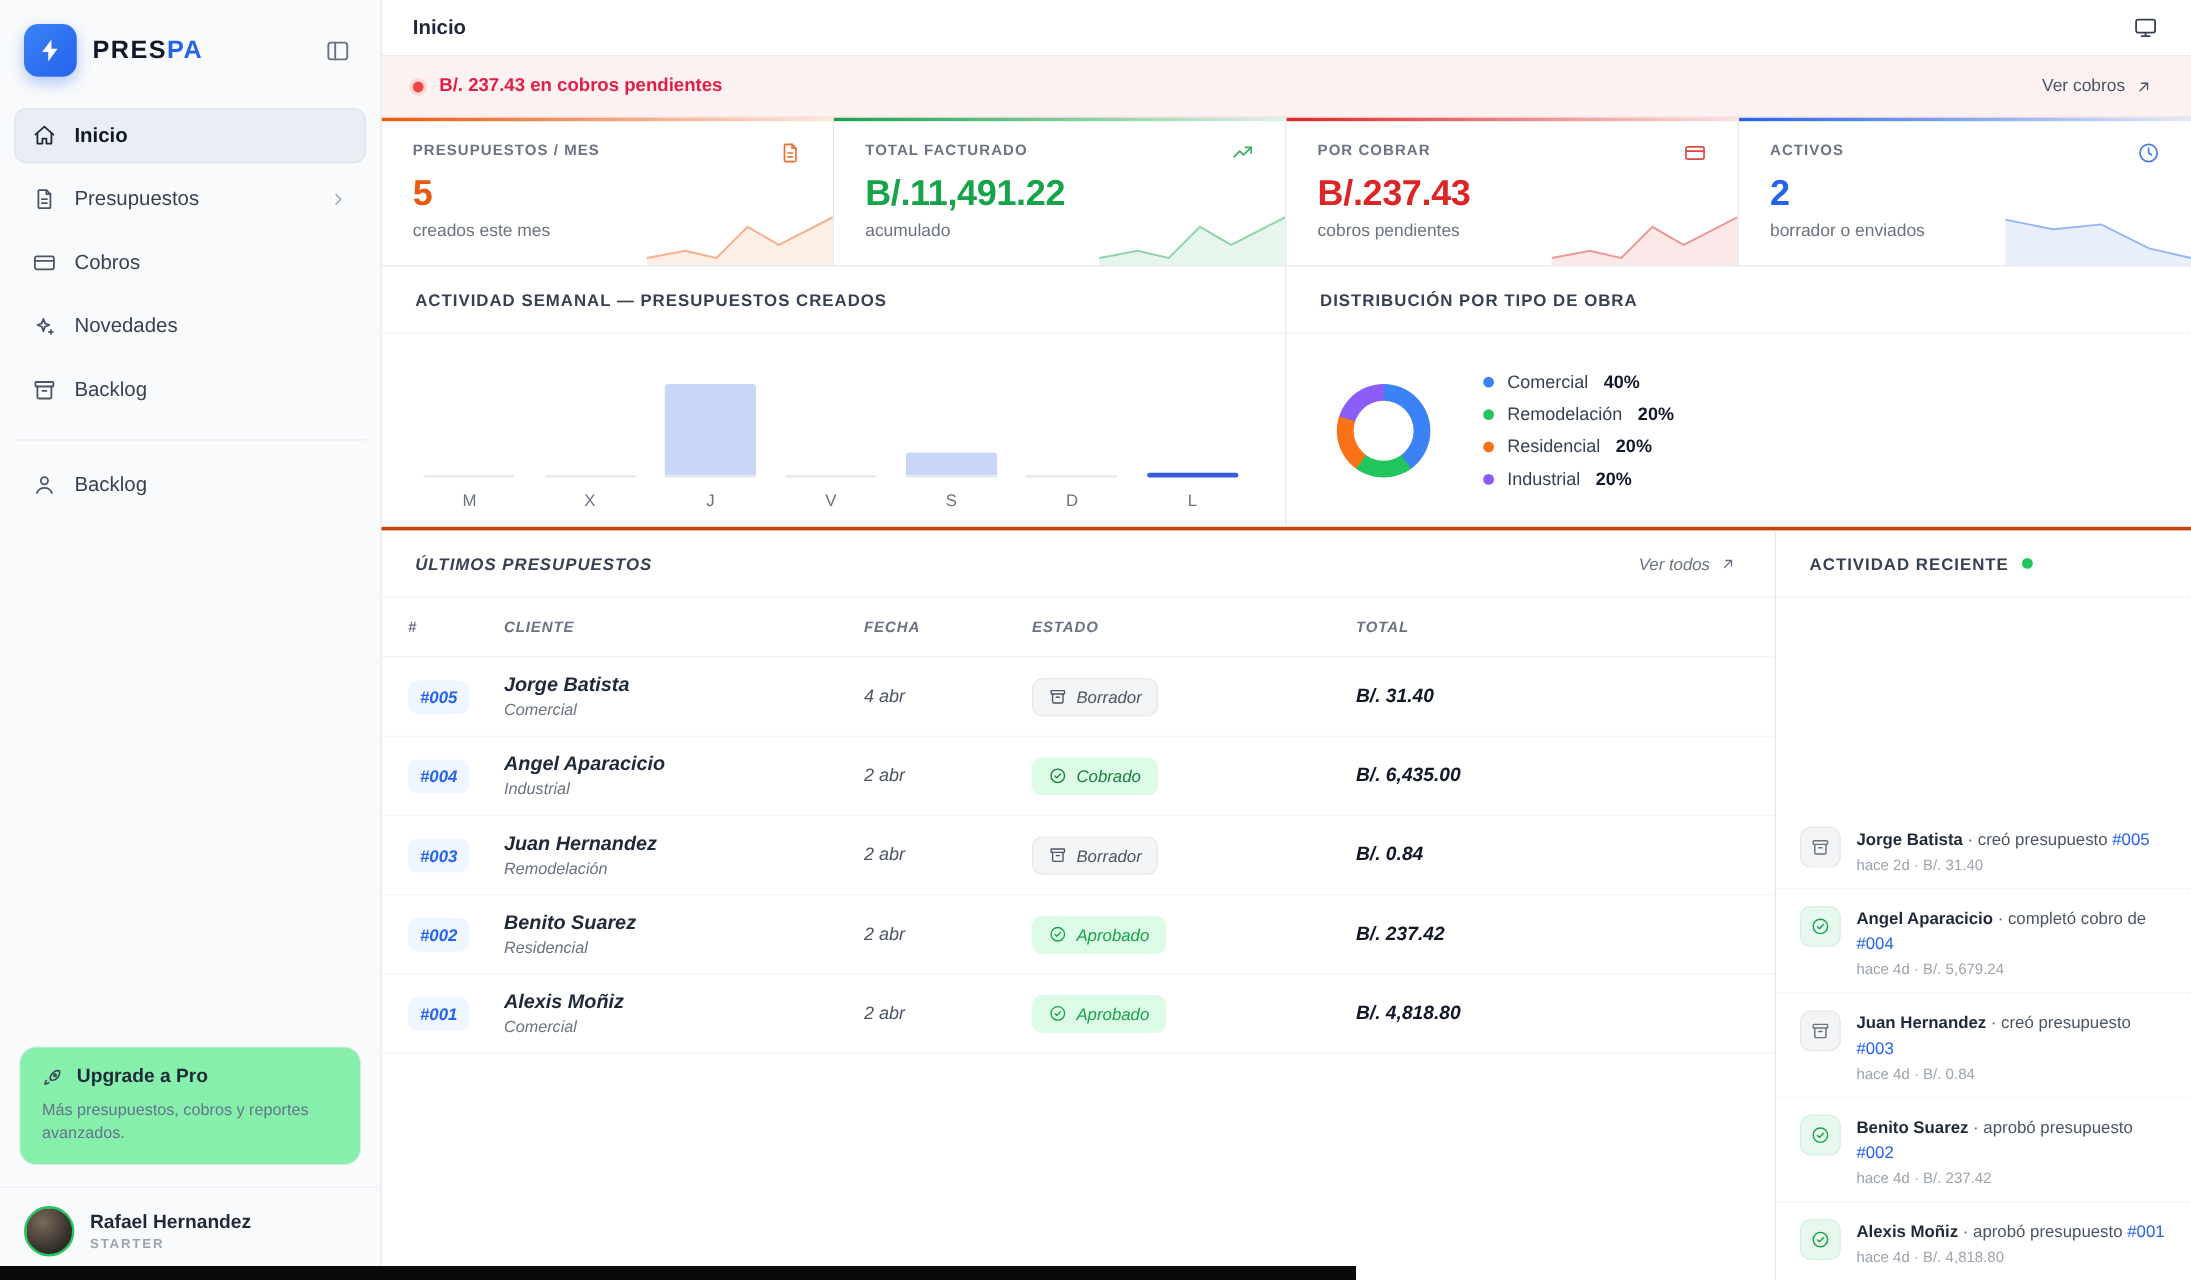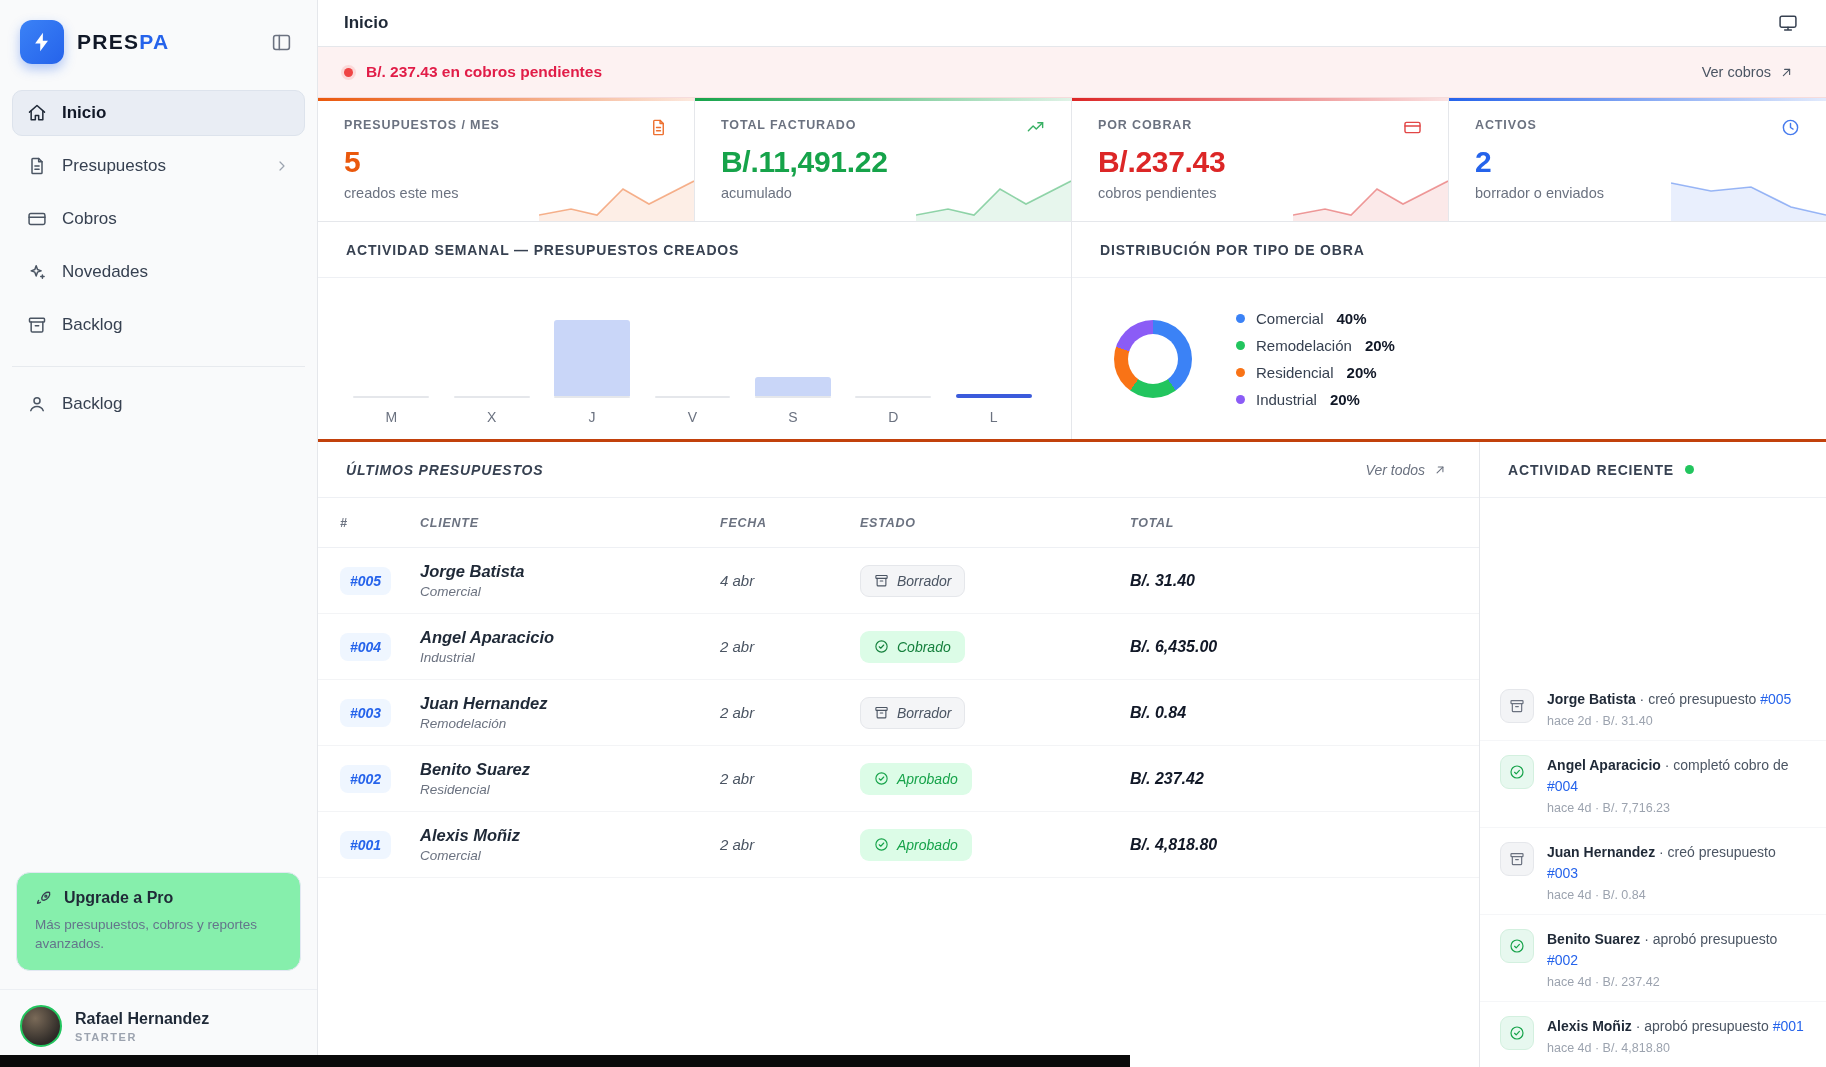--- a/index.html
+++ b/index.html
@@ -538,21 +538,21 @@
           </div>
 
           <div class="act-item">
             <span class="act-icon" data-kind="check">
                 <svg class="li i-chk" width="16" height="16" viewBox="0 0 24 24">
                   <use href="#sym-check"></use>
                 </svg>
               </span>
             <div>
               <div class="act-text"><span class="act-name">Angel Aparacicio</span> <span>· completó cobro de</span> <span class="act-ref">#004</span></div>
-              <div class="act-meta">hace 4d · B/. 7,716.23</div>
+              <div class="act-meta">hace 4d · B/. 5,679.24</div>
             </div>
           </div>
 
           <div class="act-item">
             <span class="act-icon" data-kind="doc">
                 <svg class="li i-arch" width="16" height="16" viewBox="0 0 24 24">
                   <use href="#sym-archive"></use>
                 </svg>
               </span>
             <div>

